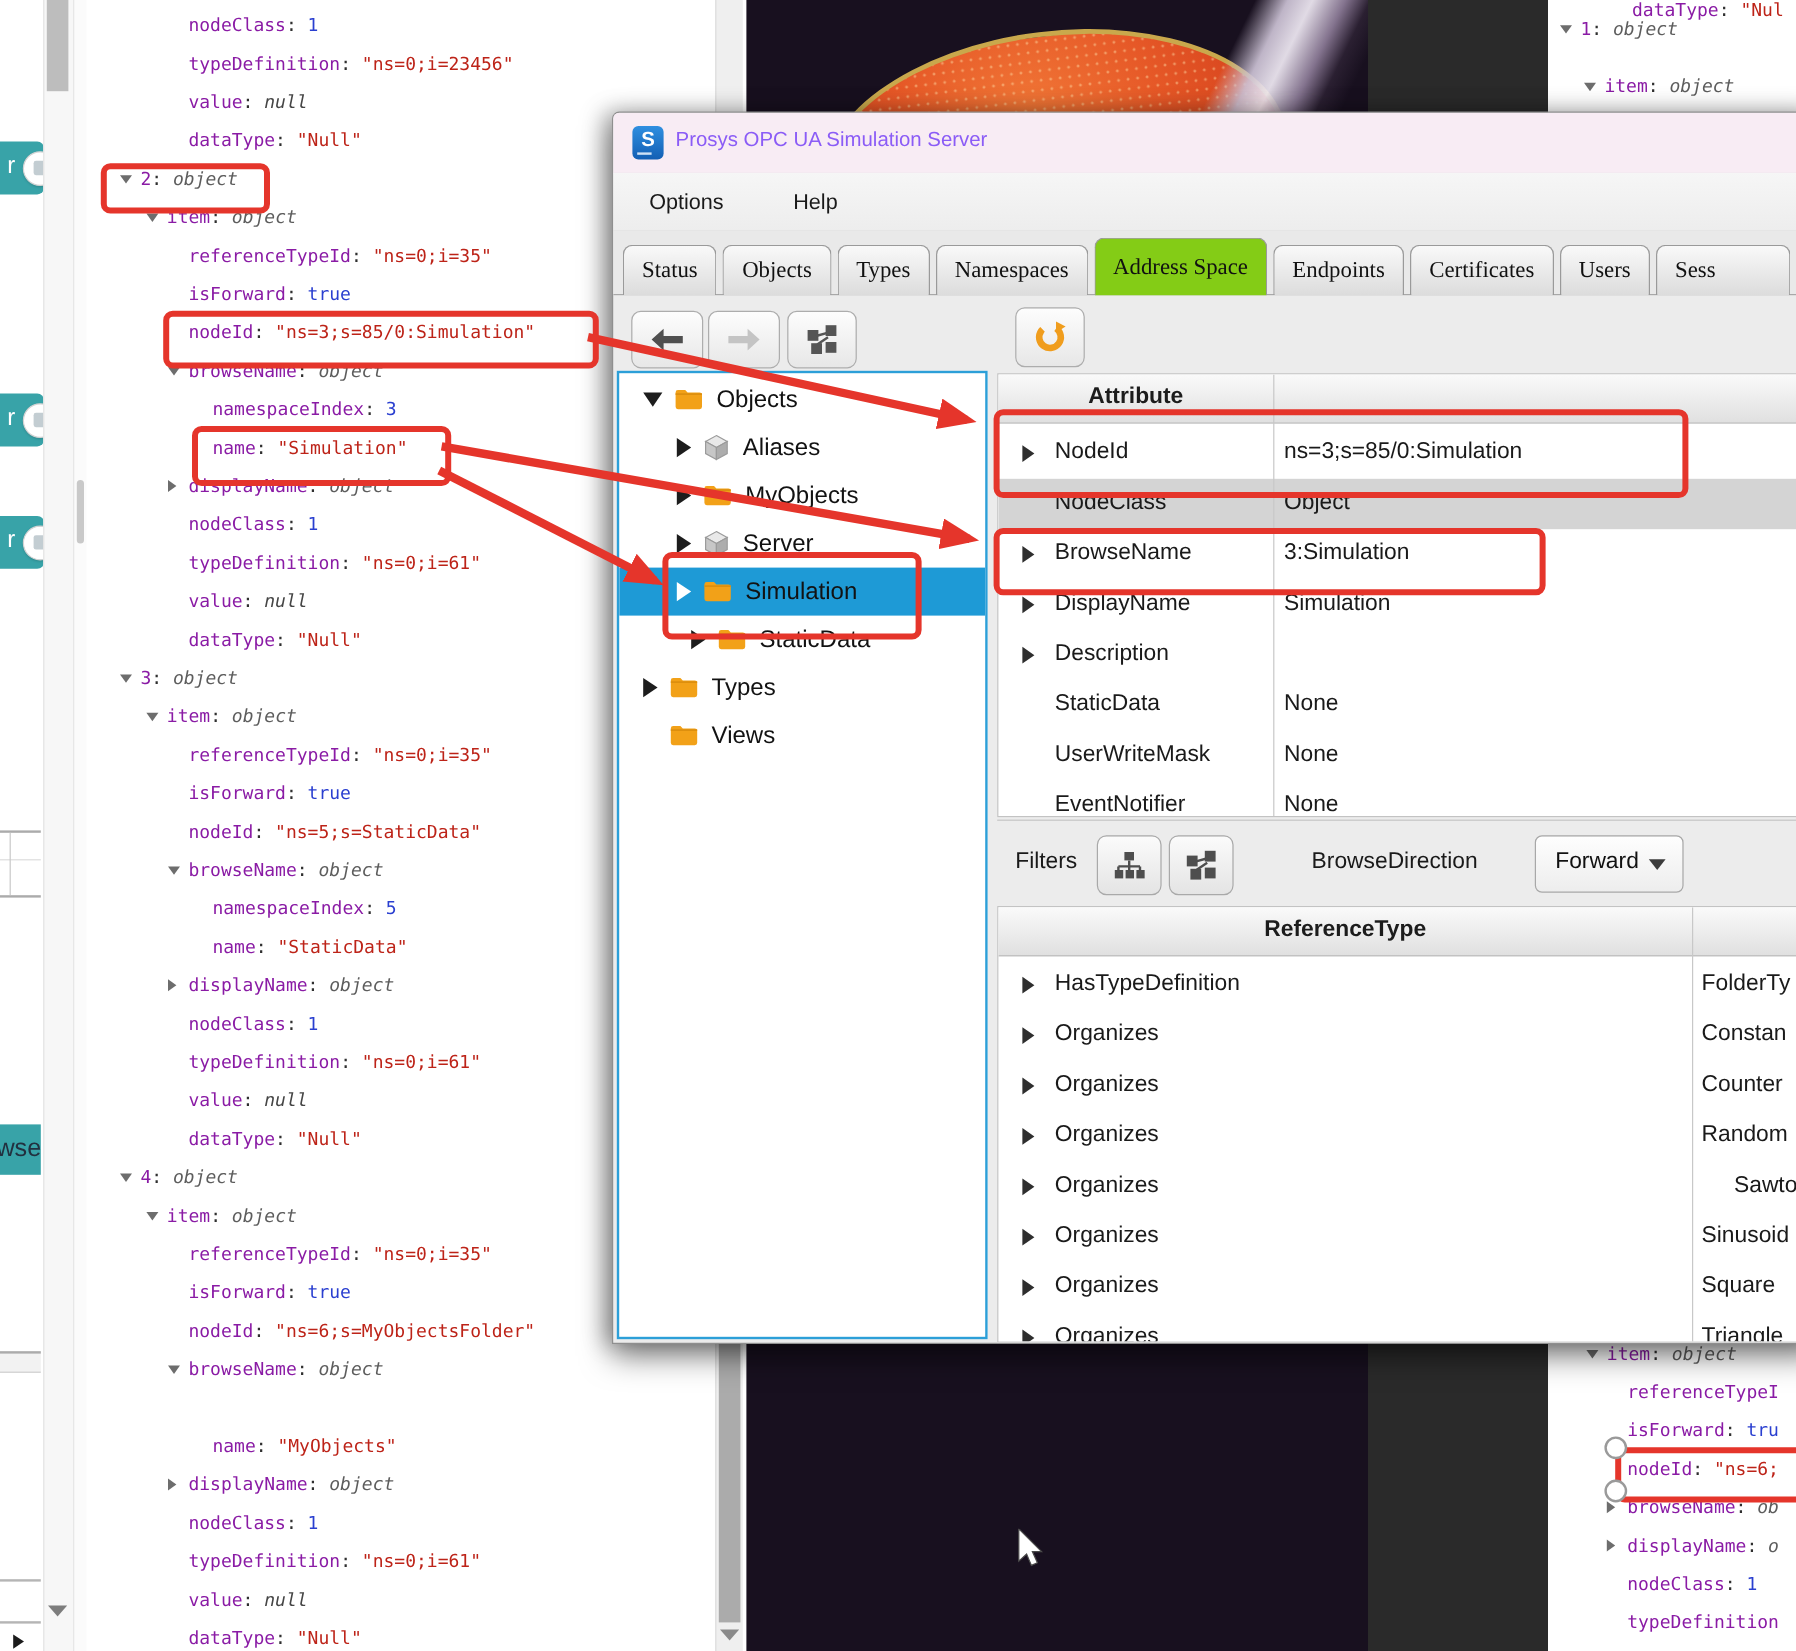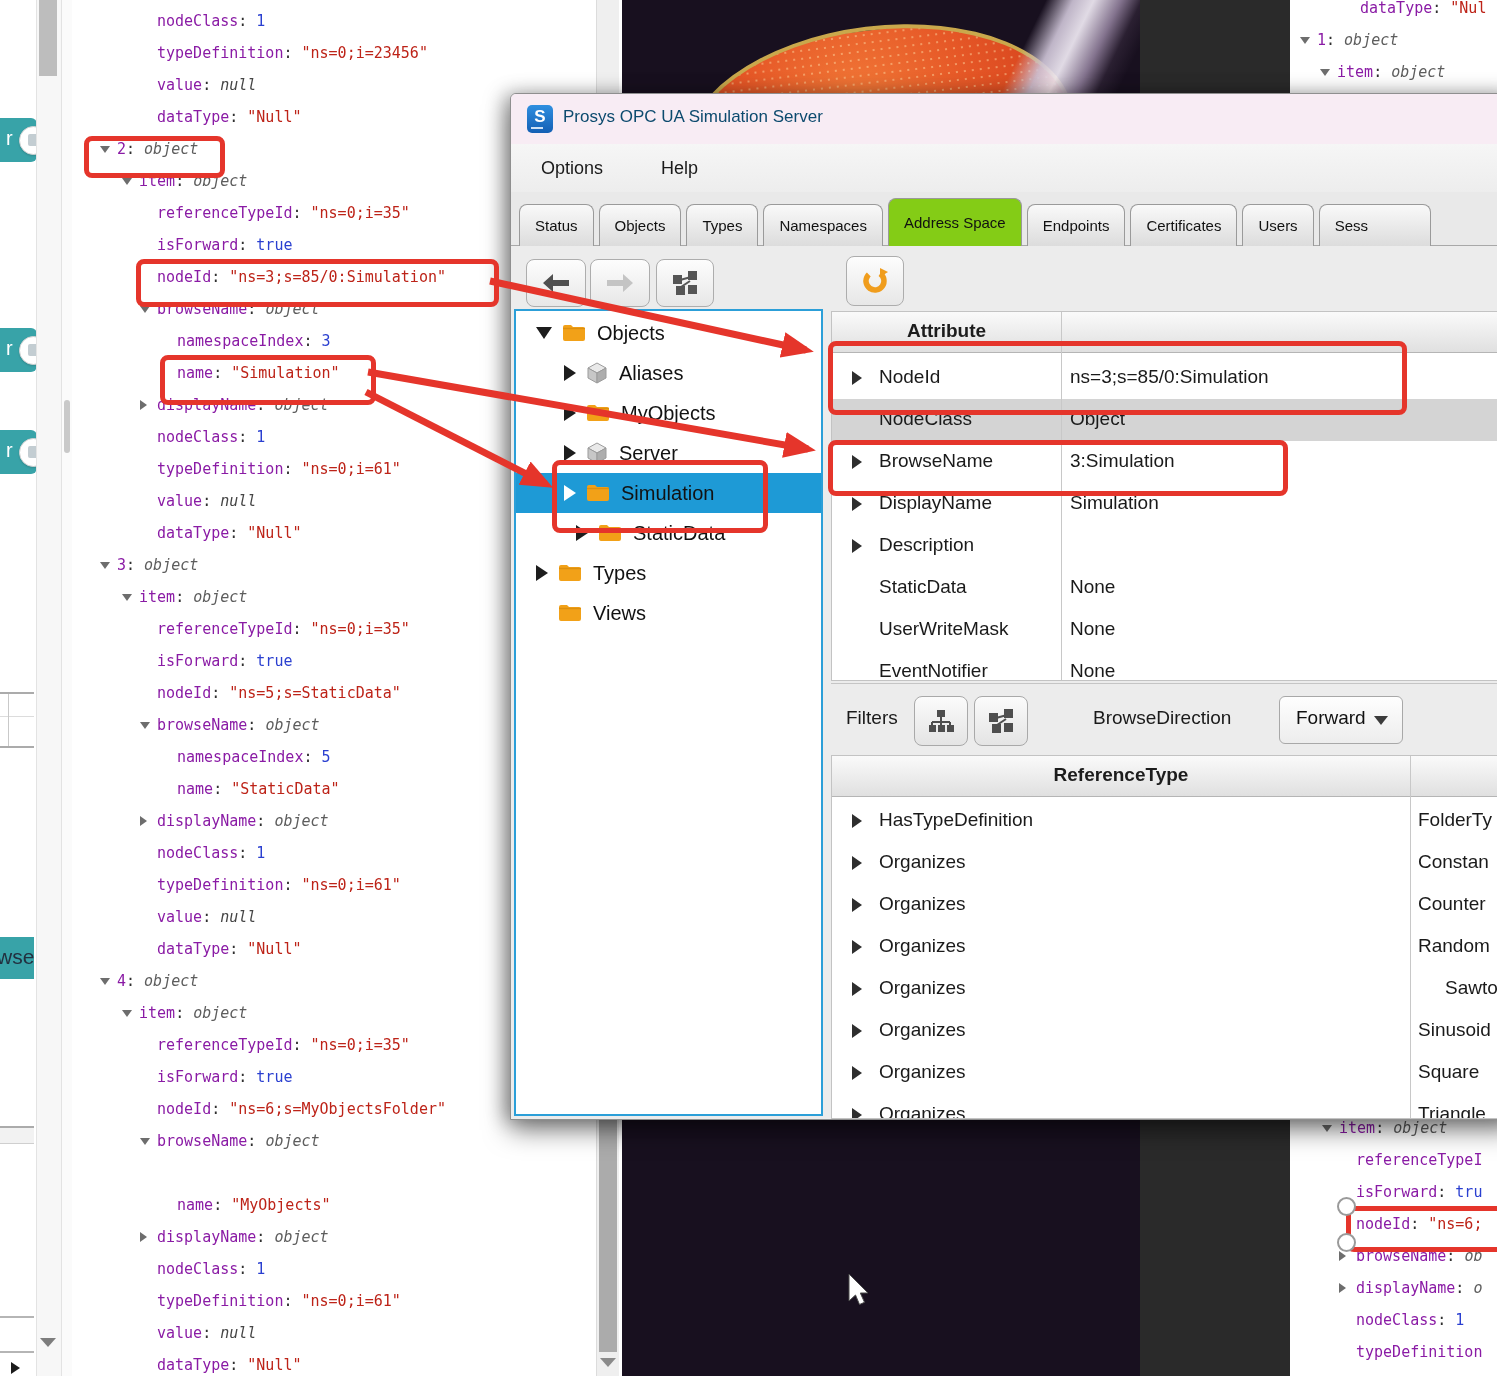--- a/index.html
+++ b/index.html
@@ -77,30 +77,30 @@
     position:absolute;left:510px;top:93px;width:1004px;height:1025px;z-index:5;
     background:#ececec;border:1px solid #8f8f8f;border-radius:6px 6px 0 0;
     box-shadow:0 10px 26px rgba(0,0,0,.5), -6px 0 18px rgba(0,0,0,.25);
     overflow:hidden;
   }
   #title-bar{position:absolute;left:0;top:0;right:0;height:50px;background:var(--titlebar);border-bottom:1px solid #e3d5de;}
   #app-icon{position:absolute;left:16px;top:11px;width:26px;height:28px;border-radius:5px;
     background:linear-gradient(180deg,#2f8fe0,#135fb4);color:#fff;font-weight:bold;font-size:17px;
     text-align:center;line-height:24px;}
   #app-icon:after{content:"";position:absolute;left:4px;bottom:4px;width:12px;height:2px;background:#cfe2f5;}
-  #window-title{position:absolute;left:52px;top:13px;font-size:17px;color:#0c4a6e;}
+  #window-title{position:absolute;left:52px;top:13px;font-size:17px;color:#8b5cf6;}
   #menu-bar{position:absolute;left:0;top:50px;right:0;height:48px;background:linear-gradient(#f6f6f6,#ededed);
     border-bottom:1px solid #d6d6d6;display:flex;align-items:center;gap:58px;padding-left:30px;}
   .menu-item{font-size:18px;color:#1a1a1a;}
   #tab-strip{position:absolute;left:0;top:98px;right:0;height:54px;background:#e9e9e9;}
   #tab-strip .tab-line{position:absolute;left:0;right:0;bottom:0;height:1px;background:#a8a8a8;}
   #tabs{position:absolute;left:8px;bottom:0;display:flex;gap:5px;align-items:flex-end;}
-  .tab{height:41px;line-height:41px;padding:0 15px;font-size:15px;color:#111;
+  .tab{height:41px;line-height:41px;padding:0 15px;font-size:19px;color:#111;
     background:linear-gradient(#f9f9f9,#dcdcdc);border:1px solid #9a9a9a;border-bottom:none;
-    border-radius:8px 8px 0 0;position:relative;white-space:nowrap;}
+    border-radius:8px 8px 0 0;position:relative;white-space:nowrap;font-family:Liberation Serif, serif;}
   .tab.selected{height:47px;line-height:47px;background:#84cc16;z-index:3;}
   .tab.tab-last{min-width:80px;}
 
   
   .tool-btn{position:absolute;height:46px;background:linear-gradient(#fdfdfd,#e7e7e7);
     border:1px solid #adadad;border-radius:8px;display:flex;align-items:center;justify-content:center;}
   #tree-panel{position:absolute;left:3px;top:215px;width:305px;height:803px;background:#fff;
     border:2px solid #2c9fd8;overflow:hidden;}
   .tree-row{position:absolute;left:0;right:0;height:40px;display:flex;align-items:center;}
   .tree-row.selected{background:var(--selblue);}
@@ -234,21 +234,21 @@
     <div class="json-row" style="top: 1125px;"><span class="json-tri down" style="left: 78px;"></span><span class="json-key" style="padding-left: 95px; display: inline-block;">browseName</span><span class="json-colon">: </span><span class="json-obj">object</span></div>
     <div class="json-row" style="top: 1189px;"><span class="json-key" style="padding-left: 115px; display: inline-block;">name</span><span class="json-colon">: </span><span class="json-str">"MyObjects"</span></div>
     <div class="json-row" style="top: 1221px;"><span class="json-tri right" style="left: 78px;"></span><span class="json-key" style="padding-left: 95px; display: inline-block;">displayName</span><span class="json-colon">: </span><span class="json-obj">object</span></div>
     <div class="json-row" style="top: 1253px;"><span class="json-key" style="padding-left: 95px; display: inline-block;">nodeClass</span><span class="json-colon">: </span><span class="json-num">1</span></div>
     <div class="json-row" style="top: 1285px;"><span class="json-key" style="padding-left: 95px; display: inline-block;">typeDefinition</span><span class="json-colon">: </span><span class="json-str">"ns=0;i=61"</span></div>
     <div class="json-row" style="top: 1317px;"><span class="json-key" style="padding-left: 95px; display: inline-block;">value</span><span class="json-colon">: </span><span class="json-null">null</span></div>
     <div class="json-row" style="top: 1349px;"><span class="json-key" style="padding-left: 95px; display: inline-block;">dataType</span><span class="json-colon">: </span><span class="json-str">"Null"</span></div>
   </div>
 <div class="json-panel" id="json-top-right" style="left:1290px;top:0;width:207px;height:96px;overflow:hidden;">
     <div class="json-row" style="top: -8px;"><span class="json-key" style="padding-left: 70px; display: inline-block;">dataType</span><span class="json-colon">: </span><span class="json-str">"Nul</span></div>
-    <div class="json-row" style="top: 24px;"><span class="json-tri down" style="left: 10px;"></span><span class="json-key" style="padding-left: 27px; display: inline-block;">1</span><span class="json-colon">: </span><span class="json-obj">object</span></div>
+    <div class="json-row" style="top: 8px;"><span class="json-tri down" style="left: 10px;"></span><span class="json-key" style="padding-left: 27px; display: inline-block;">1</span><span class="json-colon">: </span><span class="json-obj">object</span></div>
     <div class="json-row" style="top: 56px;"><span class="json-tri down" style="left: 30px;"></span><span class="json-key" style="padding-left: 47px; display: inline-block;">item</span><span class="json-colon">: </span><span class="json-obj">object</span></div>
   </div>
 <div class="json-panel" id="json-bottom-right" style="left:1290px;top:0;width:207px;height:1376px;overflow:hidden;">
     <div class="json-row" style="top: 1112px;"><span class="json-tri down" style="left: 32px;"></span><span class="json-key" style="padding-left: 49px; display: inline-block;">item</span><span class="json-colon">: </span><span class="json-obj">object</span></div>
     <div class="json-row" style="top: 1144px;"><span class="json-key" style="padding-left: 66px; display: inline-block;">referenceTypeI</span></div>
     <div class="json-row" style="top: 1176px;"><span class="json-key" style="padding-left: 66px; display: inline-block;">isForward</span><span class="json-colon">: </span><span class="json-num">tru</span></div>
     <div class="json-row" style="top: 1208px;"><span class="json-key" style="padding-left: 66px; display: inline-block;">nodeId</span><span class="json-colon">: </span><span class="json-str">"ns=6;</span></div>
     <div class="json-row" style="top: 1240px;"><span class="json-tri right" style="left: 49px;"></span><span class="json-key" style="padding-left: 66px; display: inline-block;">browseName</span><span class="json-colon">: </span><span class="json-obj">ob</span></div>
     <div class="json-row" style="top: 1272px;"><span class="json-tri right" style="left: 49px;"></span><span class="json-key" style="padding-left: 66px; display: inline-block;">displayName</span><span class="json-colon">: </span><span class="json-obj">o</span></div>
     <div class="json-row" style="top: 1304px;"><span class="json-key" style="padding-left: 66px; display: inline-block;">nodeClass</span><span class="json-colon">: </span><span class="json-num">1</span></div>

